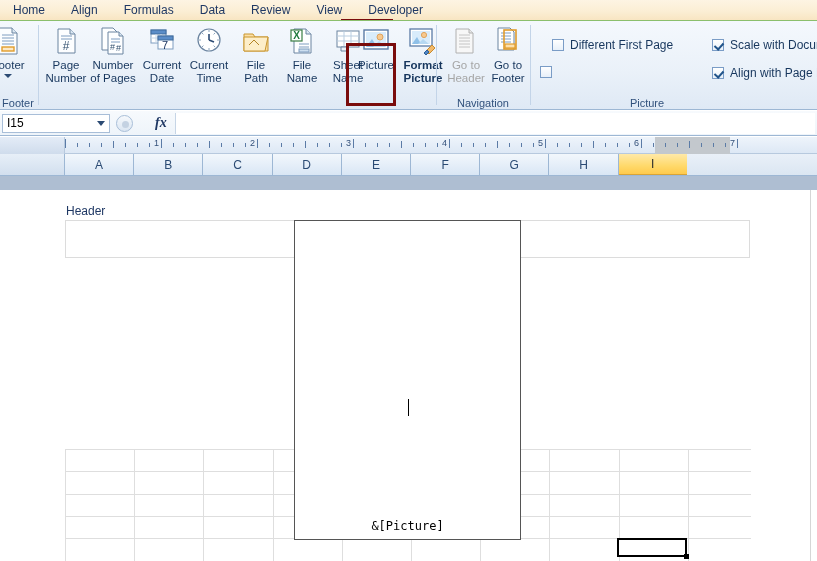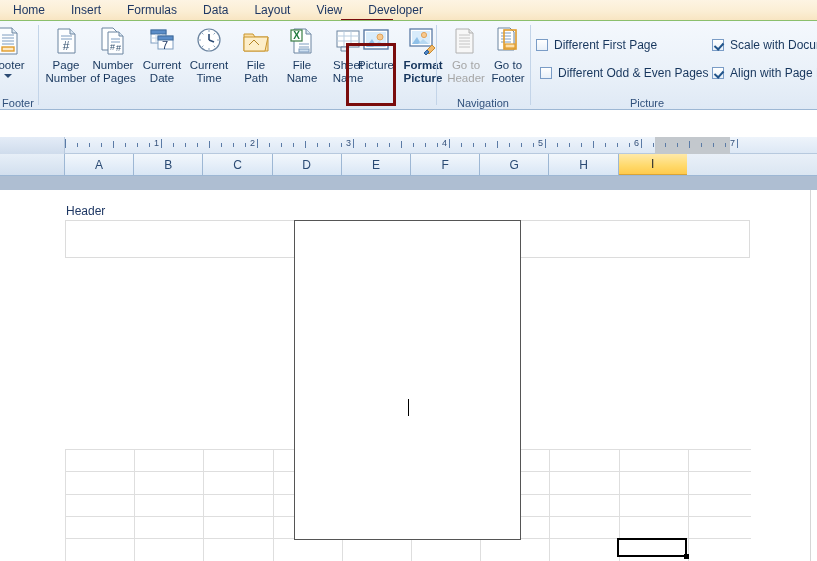--- a/index.html
+++ b/index.html
@@ -241,24 +241,24 @@
     width: 5px; height: 5px; background: #000;
   }
 </style>
 </head>
 <body>
 
 <div id="app">
 
   <div class="tabstrip">
     <div class="tab">Home</div>
-    <div class="tab">Insert</div>
+    <div class="tab">Align</div>
     <div class="tab">Formulas</div>
     <div class="tab">Data</div>
-    <div class="tab">Layout</div>
+    <div class="tab">Review</div>
     <div class="tab">View</div>
     <div class="tab">Developer</div>
   </div>
   <div class="tab-review-underline"></div>
 
   <div class="ribbon">
 
     <div class="grp" style="left:-22px;width:62px;">
       <div class="btn" style="left:4px;">
         <span class="ic">
@@ -458,42 +458,52 @@
           </svg>
         </span>
         <span class="lbl">Go to
 Footer</span>
       </div>
       <div class="grp-title" style="left:0px;width:90px;">Navigation</div>
     </div>
     <div class="grp-sep" style="left:530px;"></div>
 
     <div class="grp" style="left:532px;width:285px;">
-      <div class="optrow" style="left:4px;top:17px;">
+      <div class="optrow" style="left:20px;top:17px;">
         <span class="cbx"></span>
         <span class="optlabel">Different First Page</span>
       </div>
       <div class="optrow" style="left:8px;top:45px;">
         <span class="cbx"></span>
-        <span class="optlabel">Different Odd &amp; Even Pages</span>
       </div>
       <div class="optrow" style="left:180px;top:17px;">
         <span class="cbx checked"></span>
         <span class="optlabel">Scale with Docum</span>
       </div>
       <div class="optrow" style="left:180px;top:45px;">
         <span class="cbx checked"></span>
         <span class="optlabel">Align with Page M</span>
       </div>
       <div class="grp-title" style="left:40px;width:150px;">Picture</div>
     </div>
 
     <div class="pic-highlight"></div>
   </div>
 
+  <div class="formulabar">
+    <div class="namebox">
+      <span>I15</span>
+      <span class="caret-dn"></span>
+    </div>
+    <div class="fxgroup">
+      <span class="roundbtn"></span>
+      <span class="fxlabel">fx</span>
+    </div>
+    <div class="fbinput"></div>
+  </div>
 
   <div class="ruler">
     <div class="ruler-corner"></div>
     <div class="ruler-selband" style="left:655px;width:75px;"></div>
     <div id="ruler-ticks">
         <div class="tick" style="left: 65px; width: 1px; height: 9px; top: 2px;"></div>
         <div class="tick" style="left: 77px; width: 1px; height: 4px; top: 6px;"></div>
         <div class="tick" style="left: 89px; width: 1px; height: 4px; top: 6px;"></div>
         <div class="tick" style="left: 101px; width: 1px; height: 4px; top: 6px;"></div>
         <div class="tick" style="left: 113px; width: 1px; height: 7px; top: 4px;"></div>
@@ -597,17 +607,18 @@
         <div class="gline-v" style="left: 622.8px; height: 312.2px;"></div>
       </div>
   </div>
   <div class="vsep"></div>
 
   <div class="hdrlabel">Header</div>
   <div class="header-zone"></div>
 
   <div class="picbox">
     <div class="caretline"></div>
+    <div class="pictext">&amp;[Picture]</div>
   </div>
 
   <div class="activecell"></div>
 
 </div>
 
 </body></html>

